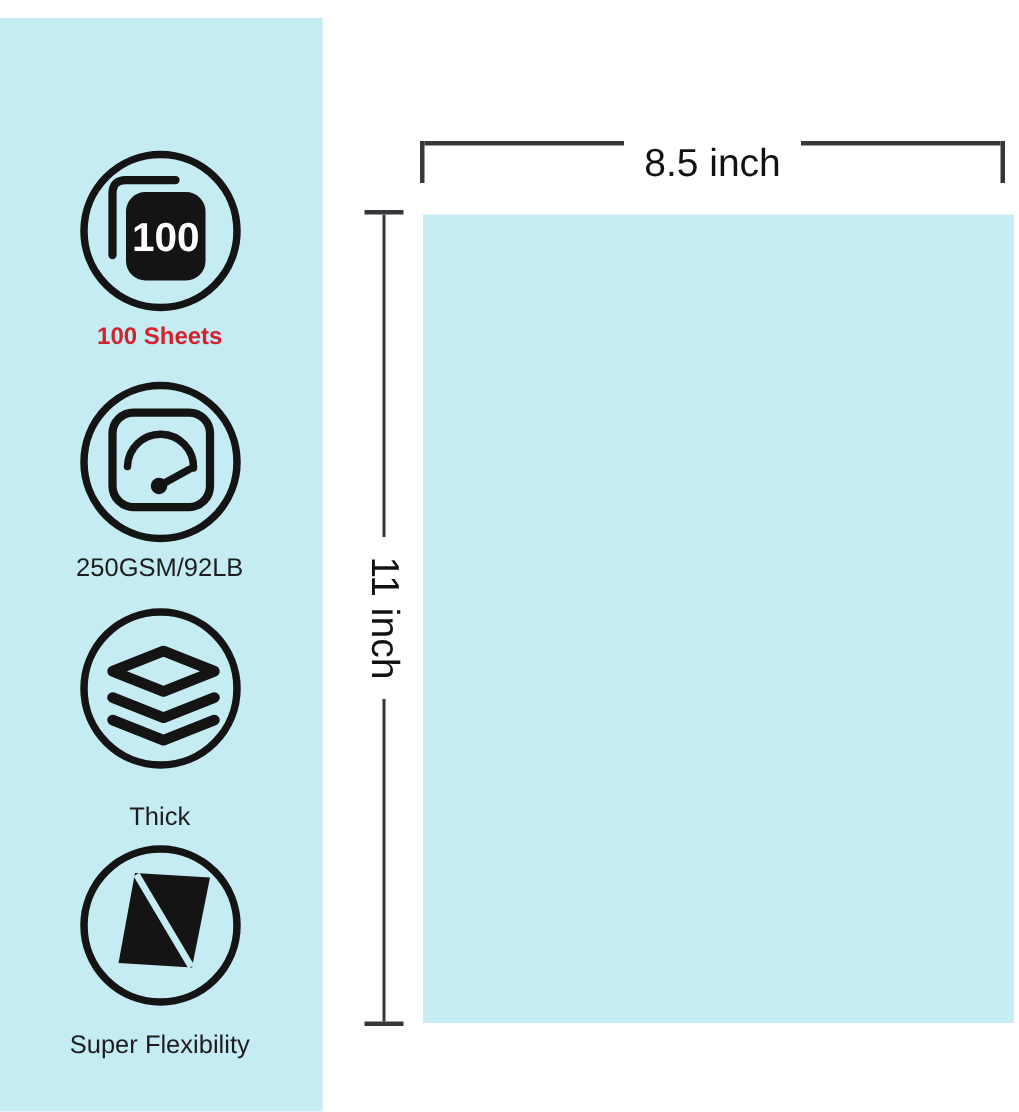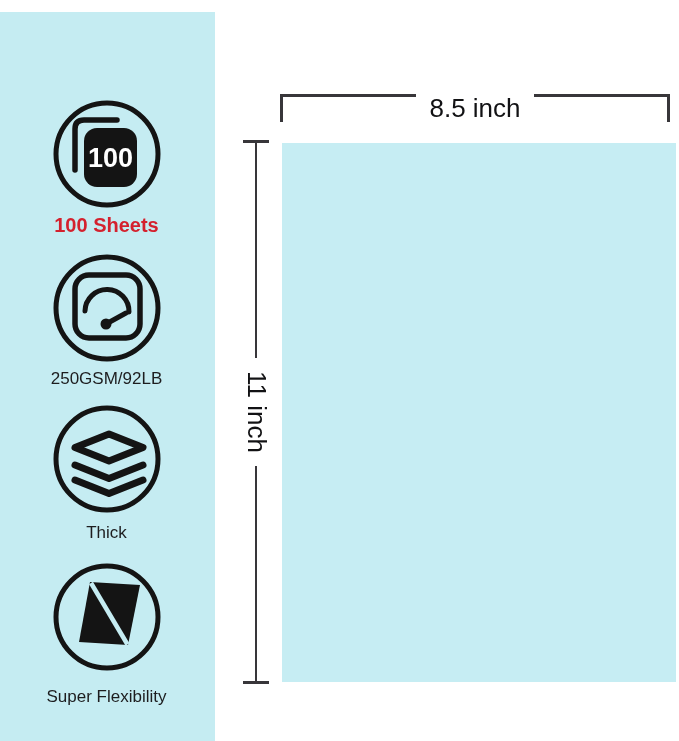--- a/index.html
+++ b/index.html
@@ -14,21 +14,21 @@
   }
   .feature {
     position: absolute; left: 0; width: 213px;
     display: flex; flex-direction: column; align-items: center;
   }
   .feature svg { width: 112px; height: 112px; display: block; }
   .feature-label {
     margin-top: 2px; font-size: 17px; line-height: 26px; color: #1d1d1f;
     white-space: nowrap;
   }
-  .feature-label.red { font-size: 20px; font-weight: bold; color: #d4212e; text-align: right; }
+  .feature-label.red { font-size: 16px; font-weight: bold; color: #d4212e; text-align: right; }
   svg text {
     font-family: "Liberation Sans", sans-serif;
   }
   .sheet {
     position: absolute; left: 282px; top: 143px; width: 394px; height: 539px;
     background: #c6edf3;
   }
   .dim-h {
     position: absolute; left: 280px; top: 94px; width: 390px; height: 28px;
     display: flex; flex-direction: row; align-items: flex-start;
@@ -75,21 +75,21 @@
       <div class="feature-label">250GSM/92LB</div>
     </div>
 
     <div class="feature" style="top:391px">
       <svg viewBox="0 0 112 112" aria-hidden="true">
         <circle cx="56" cy="56" r="51" fill="none" stroke="#141414" stroke-width="5"></circle>
         <path d="M58 31 L92 44.5 L58 58 L24 44.5 Z" fill="none" stroke="#141414" stroke-width="7" stroke-linejoin="round"></path>
         <path d="M24 62 L58 75.5 L92 62" fill="none" stroke="#141414" stroke-width="7" stroke-linecap="round" stroke-linejoin="round"></path>
         <path d="M24 77 L58 90.5 L92 77" fill="none" stroke="#141414" stroke-width="7" stroke-linecap="round" stroke-linejoin="round"></path>
       </svg>
-      <div class="feature-label" style="margin-top:5px">Thick</div>
+      <div class="feature-label" style="margin-top:17px">Thick</div>
     </div>
 
     <div class="feature" style="top:549px">
       <svg viewBox="0 0 112 112" aria-hidden="true">
         <circle cx="56" cy="56" r="51" fill="none" stroke="#141414" stroke-width="5"></circle>
         <path d="M39 21 L89 24 L77 84 L28 81 Z" fill="#141414"></path>
         <line x1="40" y1="22" x2="76.5" y2="83.5" stroke="#c5ecf2" stroke-width="4.5"></line>
       </svg>
       <div class="feature-label" style="margin-top:11px">Super Flexibility</div>
     </div>

